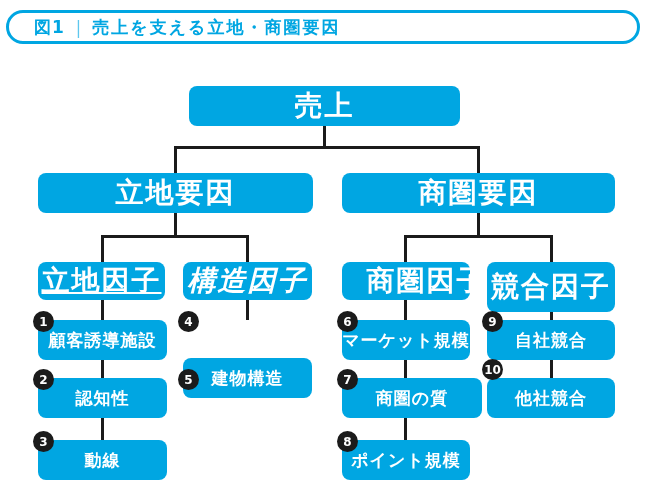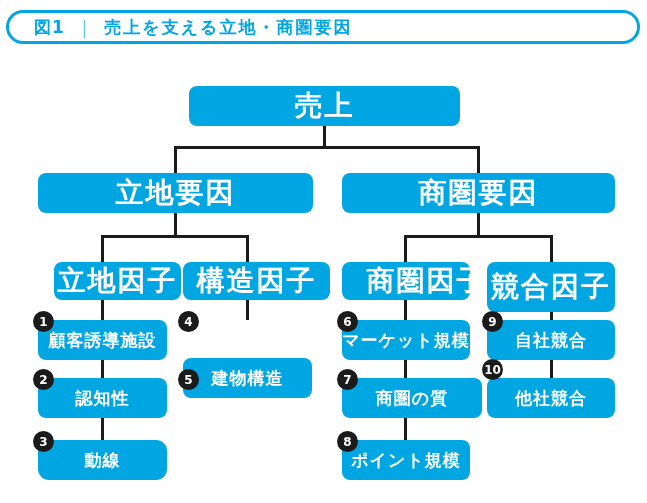--- a/index.html
+++ b/index.html
@@ -4,21 +4,21 @@
 <style>
   html,body { margin:0; padding:0; background:#ffffff; }
   .canvas {
     position:relative; width:647px; height:503px; background:#ffffff;
     font-family:"DejaVu Sans","Liberation Sans",sans-serif; overflow:hidden;
   }
   
   .fig-header {
     position:absolute; left:6px; top:10px; width:634px; height:34px;
     box-sizing:border-box; border:3px solid #00a6e2; border-radius:20px;
-    display:flex; align-items:center; padding-left:25px; gap:17px; background:#ffffff;
+    display:flex; align-items:center; padding-left:25px; gap:11px; background:#ffffff;
   }
   .fig-label { color:#00a6e2; font-weight:700; font-size:17px; letter-spacing:1px; }
   .fig-sep   { color:#5ec7ee; font-weight:400; font-size:16px; transform:scaleY(1.15); }
   .fig-title { color:#00a6e2; font-weight:700; font-size:17px; letter-spacing:2px; }
   
   .node {
     position:absolute; background:#00a6e2; color:#ffffff; font-weight:700;
     display:flex; align-items:center; justify-content:center;
     border-radius:8px; box-sizing:border-box; white-space:nowrap;
   }
@@ -71,32 +71,32 @@
   <div class="line" style="left:404px;top:418px;width:3px;height:22px;"></div>
 
   <div class="line" style="left:550px;top:300px;width:3px;height:20px;"></div>
   <div class="line" style="left:550px;top:360px;width:3px;height:18px;"></div>
 
   <div class="node lv-a" style="left:189px;top:86px;width:271px;height:40px;">売上</div>
 
   <div class="node lv-a" style="left:38px;top:173px;width:275px;height:40px;">立地要因</div>
   <div class="node lv-a" style="left:342px;top:173px;width:273px;height:40px;">商圏要因</div>
 
-  <div class="node lv-a" style="left:54px;top:262px;width:127px;height:38px;">立地因子</div>
-  <div class="node lv-a" style="left:183px;top:262px;width:147px;height:38px;">構造因子</div>
+  <div class="node lv-a" style="left:38px;top:262px;width:127px;height:38px;text-decoration:underline;">立地因子</div>
+  <div class="node lv-a" style="left:183px;top:262px;width:129px;height:38px;font-style:italic;">構造因子</div>
   <div class="node lv-a" style="left:342px;top:262px;width:128px;height:38px;padding-left:41px;">商圏因子</div>
   <div class="node lv-a" style="left:487px;top:262px;width:128px;height:50px;">競合因子</div>
 
   <div class="node lv-b" style="left:38px;top:320px;width:129px;height:40px;">顧客誘導施設</div>
   <div class="badge" style="left:33px;top:311px;">1</div>
 
   <div class="node lv-b" style="left:38px;top:378px;width:129px;height:40px;">認知性</div>
   <div class="badge" style="left:33px;top:369px;">2</div>
 
-  <div class="node lv-b" style="left:38px;top:440px;width:129px;height:40px;border-radius:11px;">動線</div>
+  <div class="node lv-b" style="left:38px;top:440px;width:129px;height:40px;">動線</div>
   <div class="badge" style="left:33px;top:431px;">3</div>
 
   <div class="node lv-b" style="left:183px;top:320px;width:129px;height:40px;margin-top:38px;">建物構造</div>
   <div class="badge" style="left:178px;top:311px;">4</div>
 
   <div class="badge" style="left:178px;top:369px;">5</div>
 
   <div class="node lv-b" style="left:342px;top:320px;width:128px;height:40px;">マーケット規模</div>
   <div class="badge" style="left:337px;top:311px;">6</div>
 

